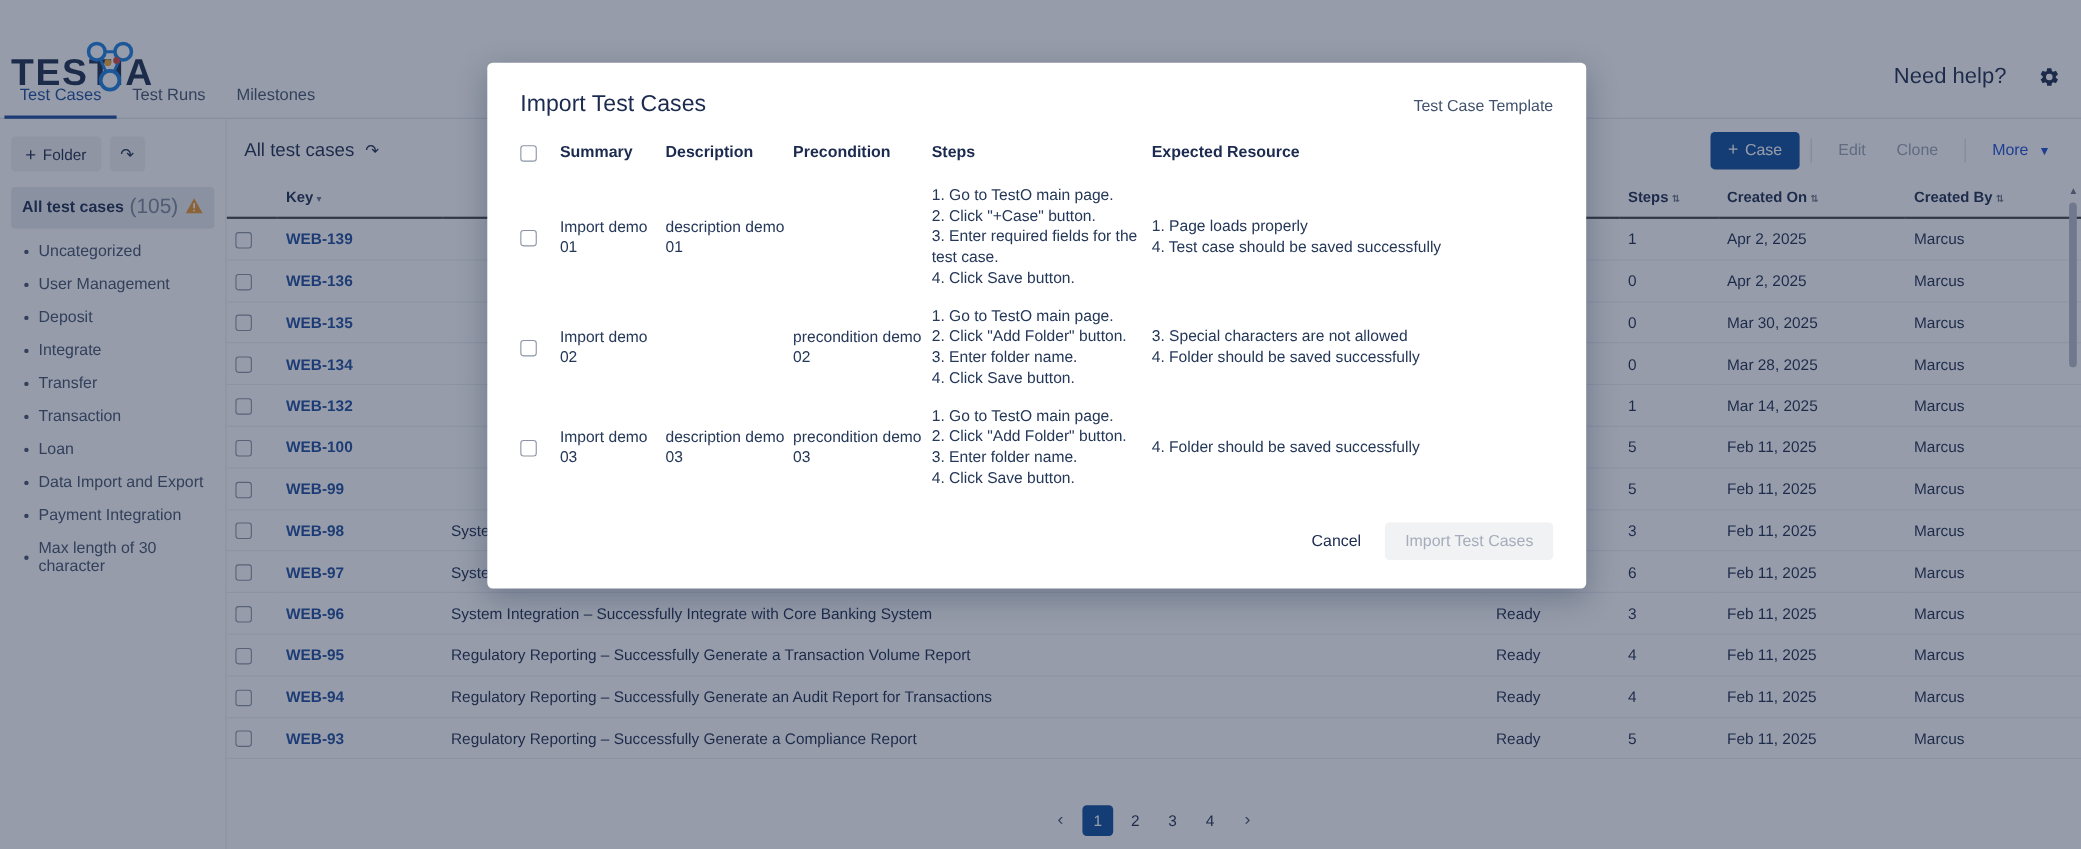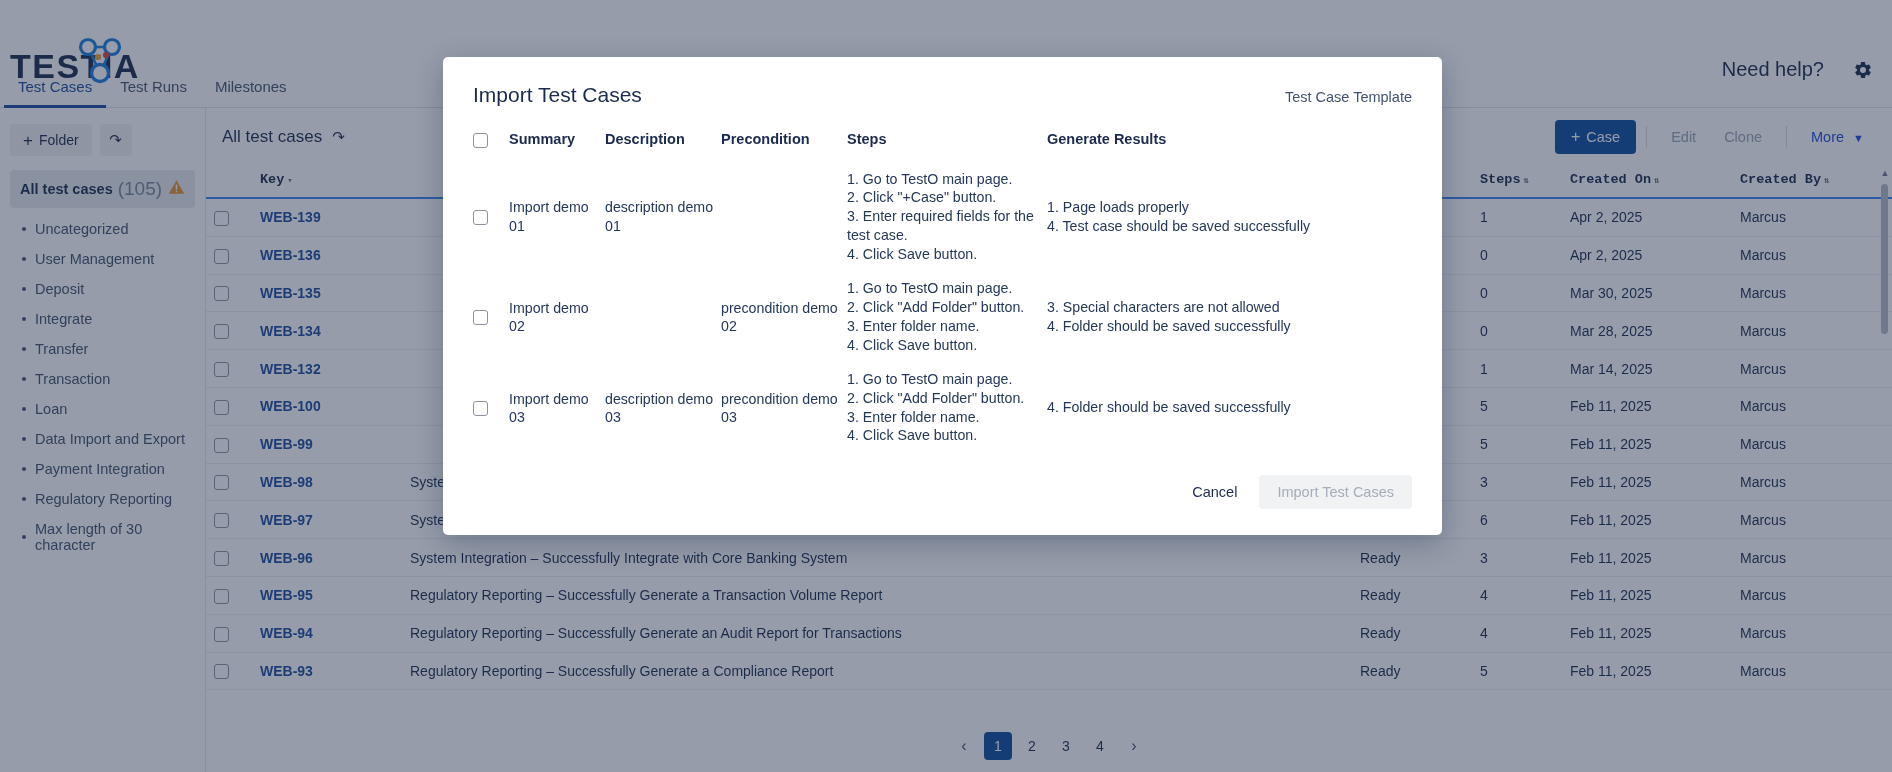--- a/index.html
+++ b/index.html
@@ -124,23 +124,22 @@
     background: transparent; border: none; padding: 9px 14px;
     font-size: 14.5px; color: #9aa4b4; cursor: default; border-radius: 4px;
   }
   .btn-flat.enabled { color: #1d4ed8; cursor: pointer; }
 
   
   .table-wrap { flex: 1 1 auto; position: relative; overflow: hidden; }
   table.cases { width: 100%; border-collapse: collapse; table-layout: fixed; }
   table.cases th {
     text-align: left; font-size: 13.5px; font-weight: 700; color: #1b2a4e;
-    padding: 6px 8px 10px 8px; border-bottom: 2px solid #3b82f6;
+    padding: 6px 8px 10px 8px; border-bottom: 2px solid #404040;
     white-space: nowrap;
-    font-family: Liberation Mono, monospace;
   }
   table.cases td {
     font-size: 14px; color: #1b2a4e; padding: 10px 8px;
     border-bottom: 1px solid #eceef2; white-space: nowrap;
     overflow: hidden; text-overflow: ellipsis;
   }
   .col-cb { width: 46px; }
   .col-key { width: 150px; }
   .col-summary { width: auto; }
   .col-status { width: 120px; }
@@ -335,24 +334,20 @@
             <span class="folder-bullet"></span>
             <span>Loan</span>
           </div>
           <div class="folder-item">
             <span class="folder-bullet"></span>
             <span>Data Import and Export</span>
           </div>
           <div class="folder-item">
             <span class="folder-bullet"></span>
             <span>Payment Integration</span>
-          </div>
-          <div class="folder-item">
-            <span class="folder-bullet"></span>
-            <span>Regulatory Reporting</span>
           </div>
           <div class="folder-item">
             <span class="folder-bullet"></span>
             <span>Max length of 30 character</span>
           </div>
         </div>
     </div>
 
     <div class="main">
       <div class="main-toolbar">
@@ -556,21 +551,21 @@
       </colgroup>
       <thead>
         <tr>
           <th>
             <span class="cbox"></span>
           </th>
           <th>Summary</th>
           <th>Description</th>
           <th>Precondition</th>
           <th>Steps</th>
-          <th>Generate Results</th>
+          <th>Expected Resource</th>
         </tr>
       </thead>
       <tbody id="import-tbody">
           <tr>
             <td><span class="cbox"></span></td>
             <td>Import demo 01</td>
             <td>description demo 01</td>
             <td></td>
             <td>
               <ul class="steps-list">

